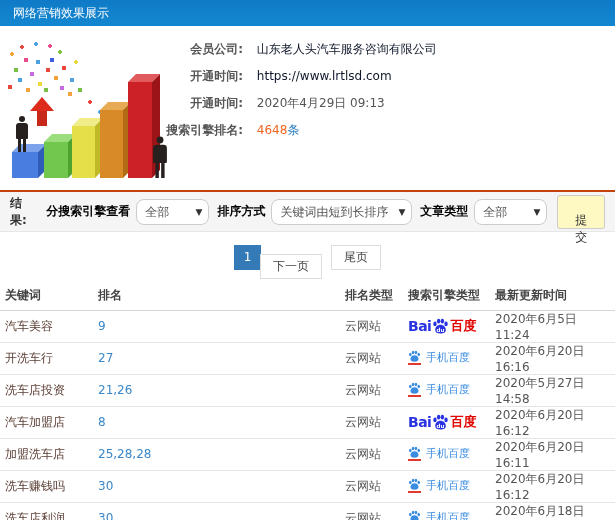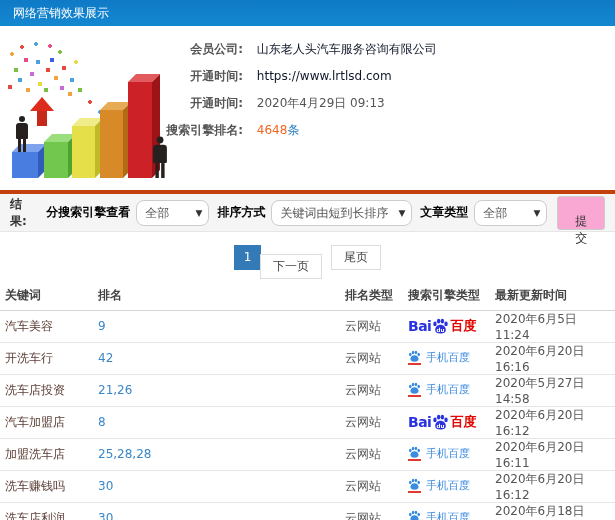--- a/index.html
+++ b/index.html
@@ -64,32 +64,32 @@
   
   .info { position:absolute; left:0; top:10px; font-size:12px; }
   .info-row { height:27px; line-height:27px; white-space:nowrap; }
   .ilabel { display:inline-block; width:243px; text-align:right; color:#555; font-weight:bold; }
   .ival { padding-left:10px; color:#555; }
   .ival.link { color:#0f172a; cursor:pointer; }
   .hl-num { color:#f26522; }
   .hl-unit { color:#2e7fc1; }
 
   
-  .filterbar { height:42px; background:#f5f5f5; border-top:4px solid #c2410c;
+  .filterbar { height:42px; background:#f5f5f5; border-top:2px solid #c2410c;
     border-bottom:1px solid #e6e6e6; display:flex; align-items:center;
     padding:0 10px; font-size:12px; }
   .result-label { font-weight:bold; color:#333; }
   .spacer { flex:1; }
   .flabel { font-weight:bold; color:#000000; margin:0 6px 0 8px; white-space:nowrap; }
   .selectbox { background:#fff; border:1px solid #ccc; border-radius:8px; height:26px;
     line-height:24px; padding:0 6px 0 8px; color:#555; display:flex; align-items:center;
     white-space:nowrap; cursor:pointer; }
   .selectbox .caret { margin-left:10px; font-size:9px; color:#333; }
   .sel-narrow { width:74px; justify-content:space-between; }
-  .btn { background:#f9a8d4; border:1px solid #ccc; border-radius:3px; height:26px;
+  .btn { background:#fef9c3; border:1px solid #ccc; border-radius:3px; height:26px;
     padding:16px 11px; font-size:12px; color:#333; margin-left:10px; cursor:pointer; }
 
   
   .pagewrap { height:50px; display:flex; align-items:center; justify-content:center; }
   .pg { min-width:30px; height:25px; line-height:23px; border:1px solid #ddd; background:#fff;
     color:#444; font-size:12px; text-align:center; padding:0 12px; cursor:pointer; }
   .pg.active { background:#337ab7; border-color:#337ab7; color:#fff; padding:0; width:27px; min-width:27px; }
   .pg.next { margin-left:-1px;margin-top:18px; }
   .pg.last { margin-left:9px; }
 
@@ -231,21 +231,21 @@
         </svg>
         <span class="bd-suffix">百度</span>
       </span>
       
     </td>
     <td class="tim">2020年6月5日 11:24</td>
   </tr>
 
   <tr>
     <td class="kw">开洗车行</td>
-    <td class="rank">42</td>
+    <td class="rank">27</td>
     <td class="typ">云网站</td>
     <td>
       
       <span class="mblogo">
         <span class="mb-paw-wrap">
           <svg class="mb-paw" viewBox="0 0 20 20">
             <g fill="#3b8ce0">
               <ellipse cx="3.5" cy="7" rx="2" ry="2.8"></ellipse>
               <ellipse cx="16.5" cy="7" rx="2" ry="2.8"></ellipse>
               <ellipse cx="7.8" cy="3.8" rx="2" ry="2.8"></ellipse>

